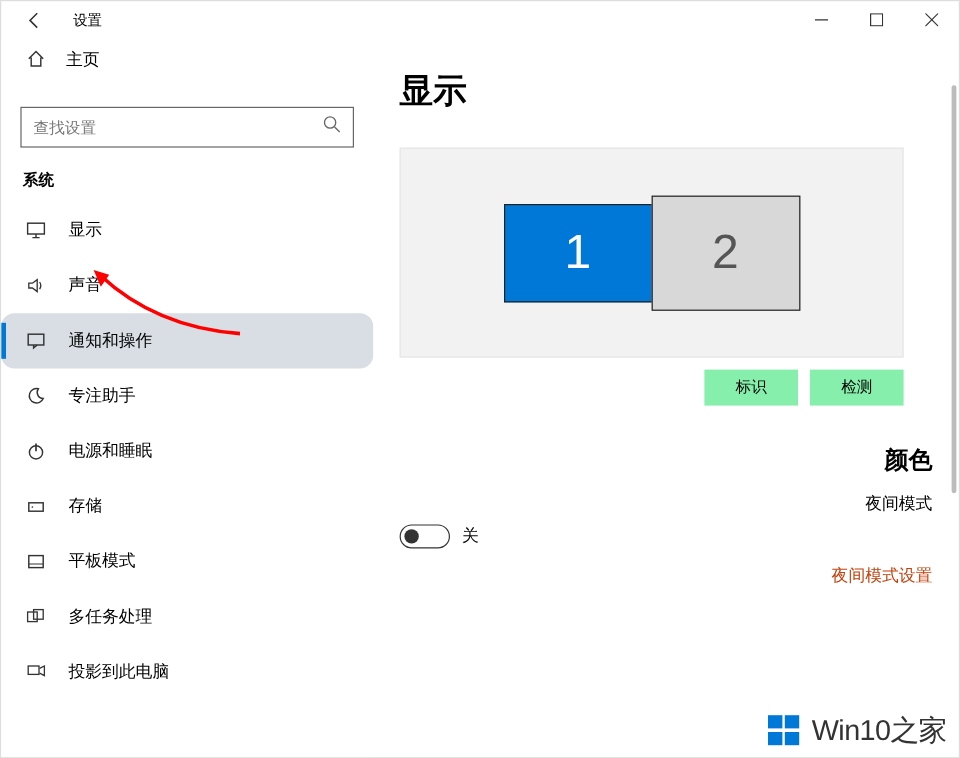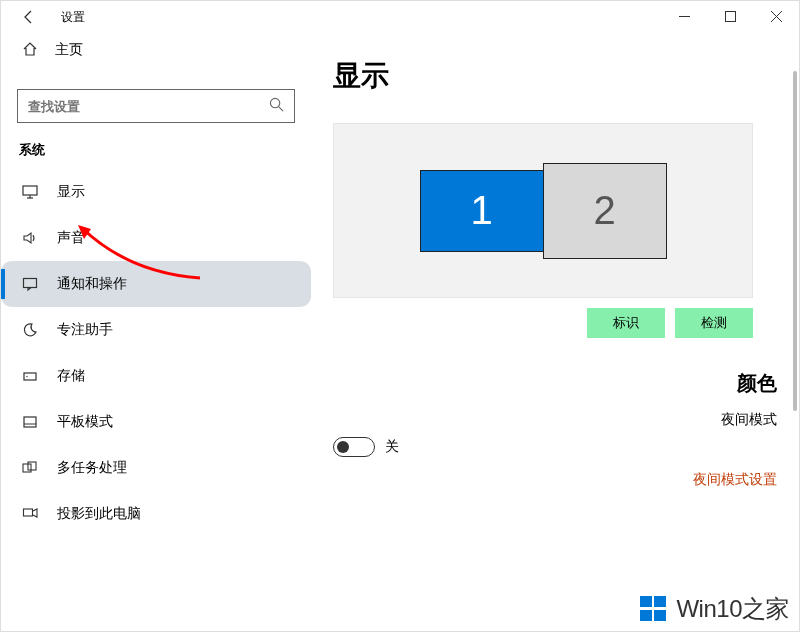--- a/index.html
+++ b/index.html
@@ -13,21 +13,21 @@
 .win-btn svg { width: 11px; height: 11px; }
 
 .layout { display: flex; height: calc(100% - 32px); }
 
 .sidebar { width: 310px; padding: 8px 0 0 0; background: #fff; position: relative; }
 .home-row { display: flex; height: 38px; padding-left: 20px; cursor: pointer; }
 .home-row .icon { width: 18px; display: flex; justify-content: center; }
 .home-row .lbl { margin-left: 16px; font-size: 14px; }
 .search-wrap { margin: 10px 16px 18px 16px; }
 .search-box { width: 100%; height: 34px; border: 1px solid #666; display: flex; align-items: center; padding: 0 10px; background: #fff; }
-.search-box input { flex: 1; border: none; outline: none; font-size: 13px; color: #15803d; background: transparent; font-weight: bold; }
+.search-box input { flex: 1; border: none; outline: none; font-size: 13px; color: #15803d; background: transparent; }
 .search-box .srch-icon { color: #555; }
 .category-hdr { font-size: 13px; font-weight: 600; padding: 0 18px 10px 18px; }
 .nav-item { display: flex; align-items: center; height: 46px; padding-left: 20px; cursor: pointer; }
 .nav-item.active { background: #d8dee4; position: relative; border-radius: 11px; }
 .nav-item.active::before { content: ""; position: absolute; left: 0; top: 8px; bottom: 8px; width: 4px; background: #0078d7; }
 .nav-item .icon { width: 18px; display: flex; justify-content: center; color: #333; }
 .nav-item .lbl { margin-left: 18px; font-size: 14px; }
 
 .arrow-annot { position: absolute; left: 74px; top: 190px; pointer-events: none; }
 
@@ -141,20 +141,29 @@
           <span class="icon">
             <svg width="16" height="16" viewBox="0 0 16 16">
               <path d="M10 2 A6 6 0 1 0 14 10 A5 5 0 0 1 10 2 Z" stroke="#333" fill="none" stroke-width="1.2"></path>
             </svg>
           </span>
           <span class="lbl">专注助手</span>
         </div>
         <div class="nav-item">
           <span class="icon">
             <svg width="16" height="16" viewBox="0 0 16 16">
+              <circle cx="8" cy="9" r="5.5" stroke="#333" fill="none" stroke-width="1.2"></circle>
+              <line x1="8" y1="1.5" x2="8" y2="8" stroke="#333" stroke-width="1.4"></line>
+            </svg>
+          </span>
+          <span class="lbl">电源和睡眠</span>
+        </div>
+        <div class="nav-item">
+          <span class="icon">
+            <svg width="16" height="16" viewBox="0 0 16 16">
               <rect x="2" y="5" width="12" height="7" stroke="#333" fill="none" stroke-width="1.2"></rect>
               <circle cx="5" cy="8.5" r="0.7" fill="#333"></circle>
             </svg>
           </span>
           <span class="lbl">存储</span>
         </div>
         <div class="nav-item">
           <span class="icon">
             <svg width="16" height="16" viewBox="0 0 16 16">
               <rect x="2" y="3" width="12" height="10" stroke="#333" fill="none" stroke-width="1.2"></rect>

